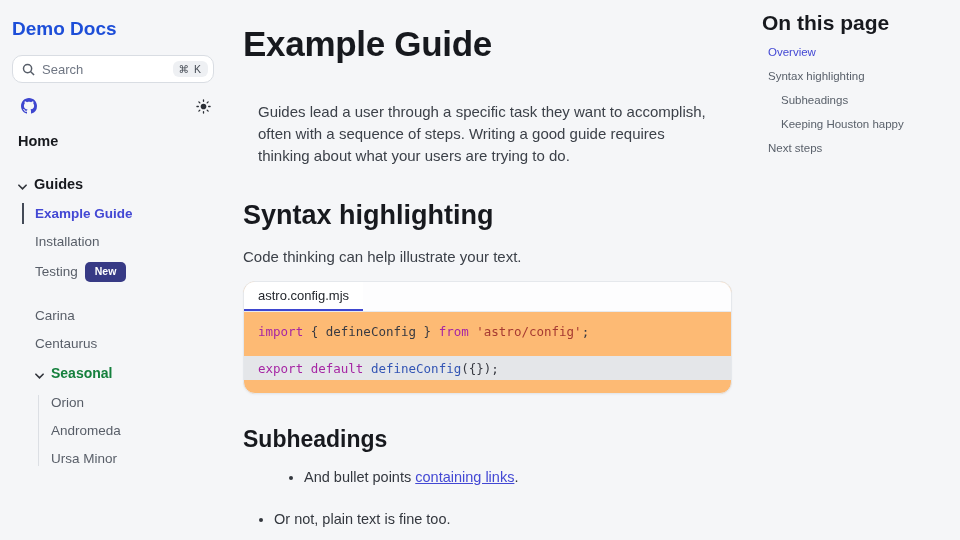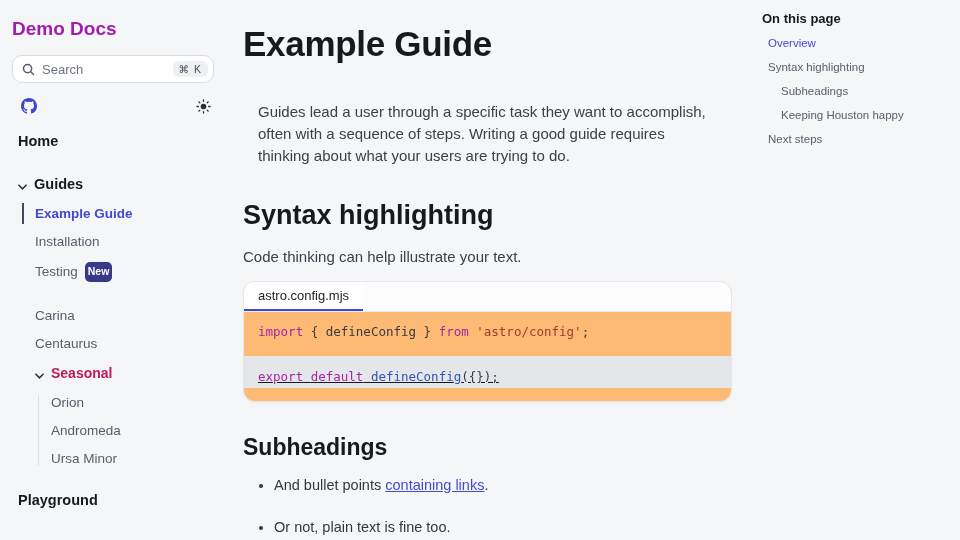--- a/index.html
+++ b/index.html
@@ -6,21 +6,21 @@
   html,body { margin:0; padding:0; }
   body {
     width:960px; height:540px; overflow:hidden;
     background:#f5f6f8; color:#17191e;
     font-family:"Liberation Sans", sans-serif;
   }
   .layout { display:flex; width:960px; height:540px; }
 
   
   .sidebar { width:232px; flex:0 0 232px; padding:14px 18px 0 12px; }
-  .brand { font-size:19px; font-weight:bold; color:#a21caf; margin:4px 0 0 0; cursor:pointer; }
+  .brand { font-size:19px; font-weight:bold; color:#1d4ed8; margin:4px 0 0 0; cursor:pointer; }
   .searchbox {
     margin-top:15px; height:28px; background:#fff; border:1px solid #d9dde3;
     border-radius:10px; display:flex; align-items:center; padding:0 5px 0 9px;
     gap:7px; color:#6f7683; font-size:13px; cursor:text;
   }
   .kbd {
     margin-left:auto; background:#eef0f3; border-radius:6px; padding:2px 6px;
     font-size:10.5px; color:#474d56; letter-spacing:1px;
   }
   .icons-row { display:flex; justify-content:space-between; align-items:center; margin:15px 3px 0 9px; }
@@ -38,21 +38,21 @@
   .sub-item.active::before {
     content:""; position:absolute; left:-13px; top:-3px; bottom:-3px; width:2px; background:#434a57;
   }
   .nested { margin-top:13px; }
   .nested .group-header { font-size:14px; }
   .nested-list { margin:13px 0 0 3px; padding-left:12px; border-left:1px solid #dcdfe4; }
   .nested-list .sub-item { margin-top:13px; }
   .nested-list .sub-item:first-child { margin-top:0; }
   .badge-new {
     display:inline-block; background:#373a85; color:#fff; font-size:10.5px; font-weight:bold;
-    border-radius:5px; padding:2px 3px 3px; margin-left:7px; vertical-align:1px;
+    border-radius:5px; padding:2px 10px 3px; margin-left:7px; vertical-align:1px;
   }
 
   
   main { width:489px; flex:0 0 489px; margin-left:11px; padding-top:24px; }
   h1 { margin:0; font-size:35px; font-weight:bold; color:#17191e; letter-spacing:-0.3px; }
   .intro { margin:37px 15px 0; font-size:15px; line-height:22px; color:#3c4149; }
   h2 { margin:33px 0 0; font-size:27px; font-weight:bold; color:#17191e; }
   .section-p { margin:17px 0 0; font-size:15px; color:#3c4149; }
 
   .code-frame {
@@ -60,39 +60,39 @@
     overflow:hidden; box-shadow:0 1px 2px rgba(30,35,50,0.04);
   }
   .tabbar { display:flex; background:#fdfdfe; border-bottom:1px solid #e7eaee; height:30px; }
   .tab {
     display:flex; align-items:center; padding:0 14px; font-size:13px; color:#23262c;
     background:#fff; border-bottom:2px solid #3e46cf; cursor:pointer;
   }
   .codearea { padding:11px 0 13px; font-family:"DejaVu Sans Mono", monospace; font-size:12.5px; line-height:18px; }
   .cl { padding:0 14px; white-space:pre; }
   .cl.empty { height:15px; }
-  .cl.hl { background:#e4e6e9; padding-top:12px; padding-bottom:2px;text-decoration:underline; }
+  .cl.hl { background:#e4e6e9; padding-top:4px; padding-bottom:2px; }
   .tk-kw { color:#a626a4; }
   .tk-str { color:#a63a32; }
   .tk-fn { color:#3355b4; }
   .tk-pl { color:#383a42; }
 
   h3 { margin:32px 0 0; font-size:23px; font-weight:bold; color:#17191e; }
   ul.bullets { margin:16px 0 0; padding-left:31px; font-size:14.5px; color:#33373e; }
   ul.bullets li { margin-top:26px; }
-  ul.bullets li:first-child { margin-top:0; }
+  ul.bullets li:first-child { margin-top:0;margin-left:30px; }
   .body-link { color:#4348d4; text-decoration:underline; cursor:pointer; }
 
   .note {
     margin-top:24px; background:#c9d2f7; border-radius:9px; padding:16px 18px 18px;
   }
 
   
   .toc { width:214px; flex:0 0 214px; margin-left:auto; padding:11px 0 0 16px; }
-  .toc-heading { font-size:13px; font-weight:bold; color:#17191e; }
+  .toc-heading { font-size:21px; font-weight:bold; color:#17191e; }
   .toc-list { margin-top:9px; font-size:11.5px; color:#5a616b; }
   .toc-link { display:block; margin-top:8px; padding:2px 0 2px 6px; cursor:pointer; }
   .toc-link.indent { padding-left:19px; }
   .toc-link.active { color:#4348d4; }
 </style>
 </head>
 <body>
 
 <div class="layout">
 
@@ -156,32 +156,31 @@
         <div class="group-list">
           <div class="sub-item">Carina</div>
           <div class="sub-item">Centaurus</div>
           <div class="nested">
             <div class="group-header">
               <span class="chev">
                 <svg width="9" height="6" viewBox="0 0 10 6" fill="none" stroke="#30343b" stroke-width="1.8" stroke-linecap="round">
                     <polyline points="1,1 5,5 9,1"></polyline>
                   </svg>
               </span>
-              <span style="color:#be185d;">Seasonal</span>
+              <span style="color:#15803d;">Seasonal</span>
             </div>
             <div class="nested-list">
               <div class="sub-item">Orion</div>
               <div class="sub-item">Andromeda</div>
               <div class="sub-item">Ursa Minor</div>
             </div>
           </div>
         </div>
       </div>
 
-      <div class="nav-top">Playground</div>
 
     </nav>
   </aside>
 
   <main>
     <h1>Example Guide</h1>
 
     <p class="intro">Guides lead a user through a specific task they want to accomplish, often with a sequence of steps. Writing a good guide requires thinking about what your users are trying to do.</p>
 
     <h2>Syntax highlighting</h2>

